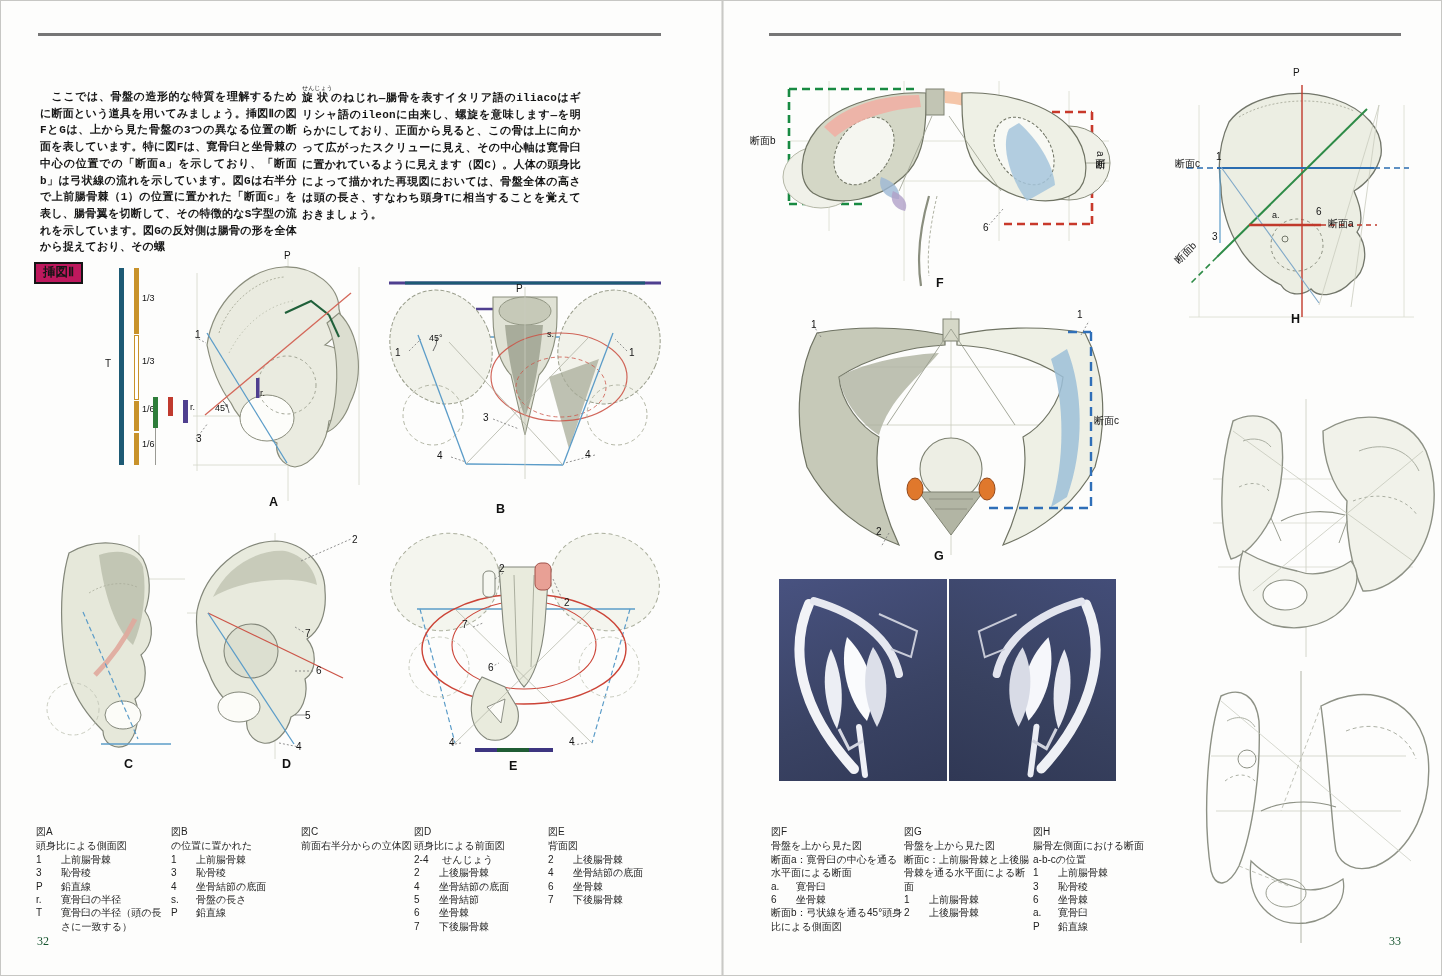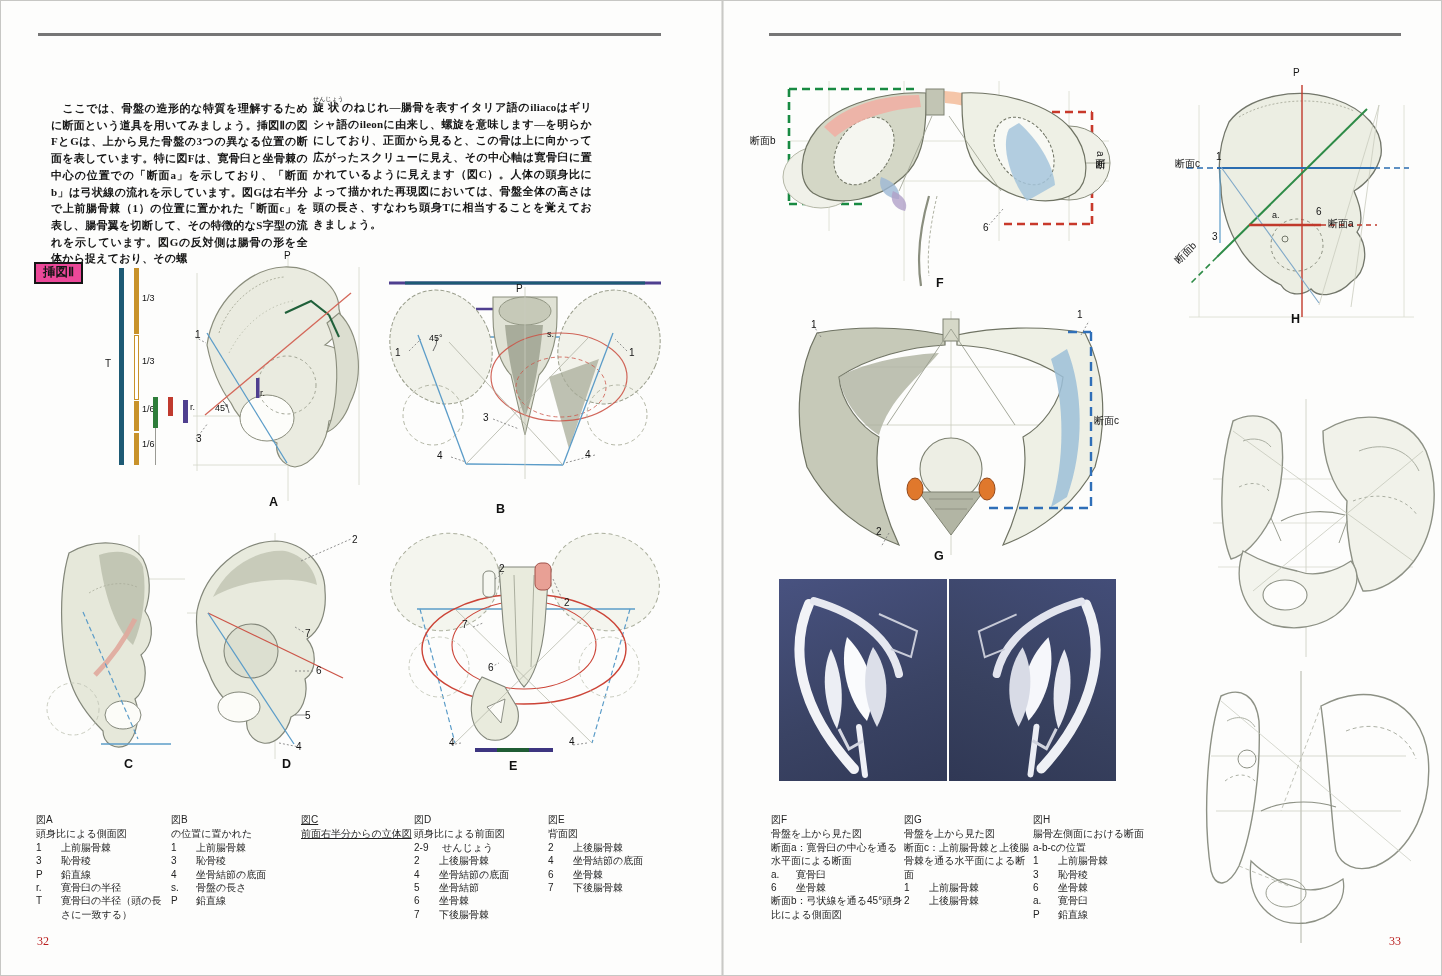--- a/index.html
+++ b/index.html
@@ -1,31 +1,31 @@
 <!DOCTYPE html>
 <html><head>
 <meta charset="utf-8">
 <style>
   html,body{margin:0;padding:0;background:#d6d6d2;}
   .spread{position:relative;width:1442px;height:976px;background:#fdfdfc;border:1px solid #c7c7c4;box-sizing:border-box;font-family:"Liberation Sans",sans-serif;overflow:hidden;}
   .fold{position:absolute;left:720px;top:0;width:3px;height:976px;background:linear-gradient(90deg,#ececea,#c9c9c6,#ececea);}
   .rule{position:absolute;height:3px;background:#767676;}
-  .intro{position:absolute;font-family:Liberation Serif, serif;font-size:11px;line-height:16.7px;color:#161616;text-align:justify;font-weight:600;letter-spacing:.2px;margin:15px;}
+  .intro{position:absolute;font-family:Liberation Mono, monospace;font-size:11px;line-height:16.7px;color:#161616;text-align:justify;font-weight:600;letter-spacing:.2px;margin:4px;}
   rt{font-size:6px;font-weight:400;letter-spacing:0;}
   .lbl{position:absolute;font-size:10px;color:#141414;white-space:nowrap;line-height:1;}
   .fl{position:absolute;font-size:12.5px;font-weight:bold;color:#101010;line-height:1;}
-  .inset{position:absolute;border:2px solid #151515;padding:2px 7px;font-weight:bold;font-size:12.5px;color:#151515;background:#ec4899;line-height:1.1;}
+  .inset{position:absolute;border:2px solid #151515;padding:2px 7px;font-weight:bold;font-size:12.5px;color:#151515;background:#be185d;line-height:1.1;}
   .cap{position:absolute;font-size:10px;line-height:13.4px;color:#232323;}
-  .cap .t{margin-bottom:1px;}
+  .cap .t{margin-bottom:1px;margin-top:12px;}
   .crow{display:flex;}
   .crow .k{width:25px;flex:none;}
   .crow .v{flex:1;}
   .bar{position:absolute;}
   .hollow{background:#fff;border:1px solid #c8922a;box-sizing:border-box;}
-  .pagenum{position:absolute;font-family:"Liberation Serif",serif;font-size:12px;color:#b91c1c;line-height:1;}
+  .pagenum{position:absolute;font-family:"Liberation Serif",serif;font-size:12px;color:#14532d;line-height:1;}
   .vtext{writing-mode:vertical-rl;}
   svg.fig{position:absolute;overflow:visible;}
   .photo{position:absolute;overflow:hidden;}
 </style>
 </head>
 <body>
 
 <div class="spread">
 
   <div>
@@ -240,29 +240,29 @@
         </div>
       <div class="crow">
           <span class="k">s.</span>
           <span class="v">骨盤の長さ</span>
         </div>
       <div class="crow">
           <span class="k">P</span>
           <span class="v">鉛直線</span>
         </div>
     </div>
-    <div class="cap" style="left:300px;top:812px;width:126px;text-decoration:underline;">
+    <div class="cap" style="left:300px;top:812px;width:126px;">
       <div class="t">図C</div>
       <div>前面右半分からの立体図</div>
     </div>
     <div class="cap" style="left:413px;top:812px;width:130px;">
       <div class="t">図D</div>
       <div>頭身比による前面図</div>
       <div class="crow">
-          <span class="k" style="width:28px;">2-9</span>
+          <span class="k" style="width:28px;">2-4</span>
           <span class="v">せんじょう</span>
         </div>
       <div class="crow">
           <span class="k">2</span>
           <span class="v">上後腸骨棘</span>
         </div>
       <div class="crow">
           <span class="k">4</span>
           <span class="v">坐骨結節の底面</span>
         </div>

